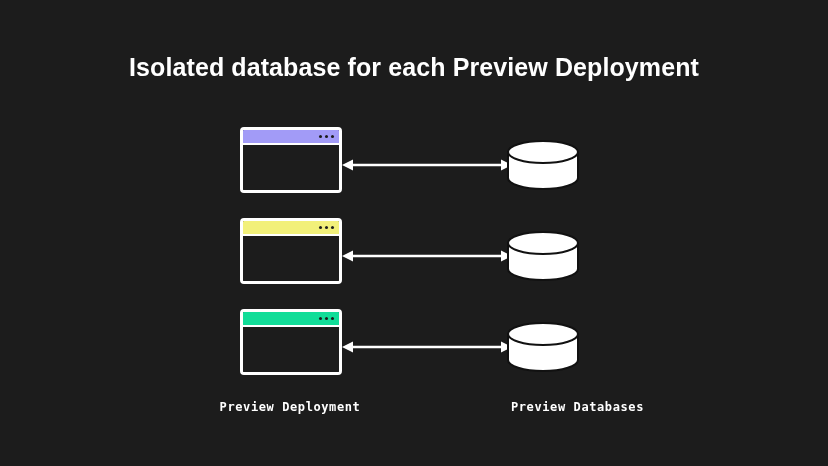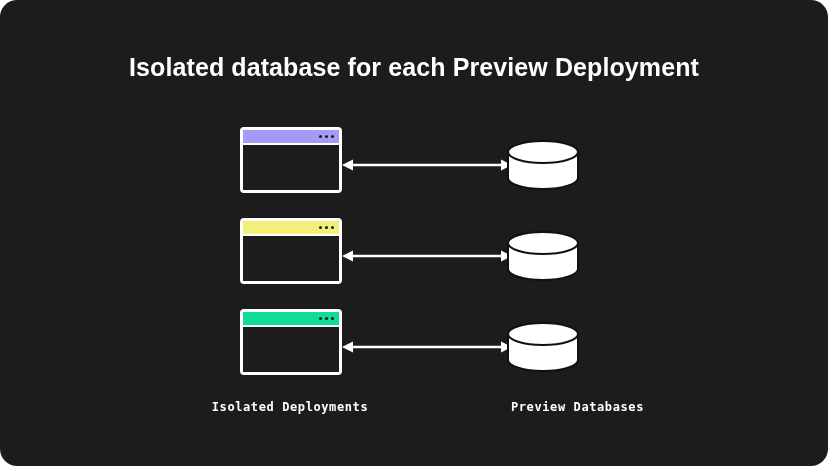--- a/index.html
+++ b/index.html
@@ -10,21 +10,20 @@
     width: 828px;
     height: 466px;
     overflow: hidden;
     font-family: "Liberation Sans", sans-serif;
   }
   #slide {
     position: relative;
     width: 828px;
     height: 466px;
     background: #1c1c1c;
-    border-radius: 17px;
   }
 
   
   #title {
     position: absolute;
     left: 0;
     top: 50px;
     width: 828px;
     text-align: center;
     color: #ffffff;
@@ -219,18 +218,18 @@
       </svg>
     </div>
 
     <div class="database row2">
       <svg width="74" height="50" viewBox="0 0 74 50" aria-hidden="true">
         <path d="M2,12 L2,38 A35,11 0 0 0 72,38 L72,12 Z" fill="#ffffff" stroke="#111111" stroke-width="2"></path>
         <ellipse cx="37" cy="12" rx="35" ry="11" fill="#ffffff" stroke="#111111" stroke-width="2"></ellipse>
       </svg>
     </div>
 
-    <div class="caption" id="caption-deployments">Isolated Deployments</div>
+    <div class="caption" id="caption-deployments">Preview Deployment</div>
 
     <div class="caption" id="caption-databases">Preview Databases</div>
 
   </div>
 </div>
 
 </body></html>

